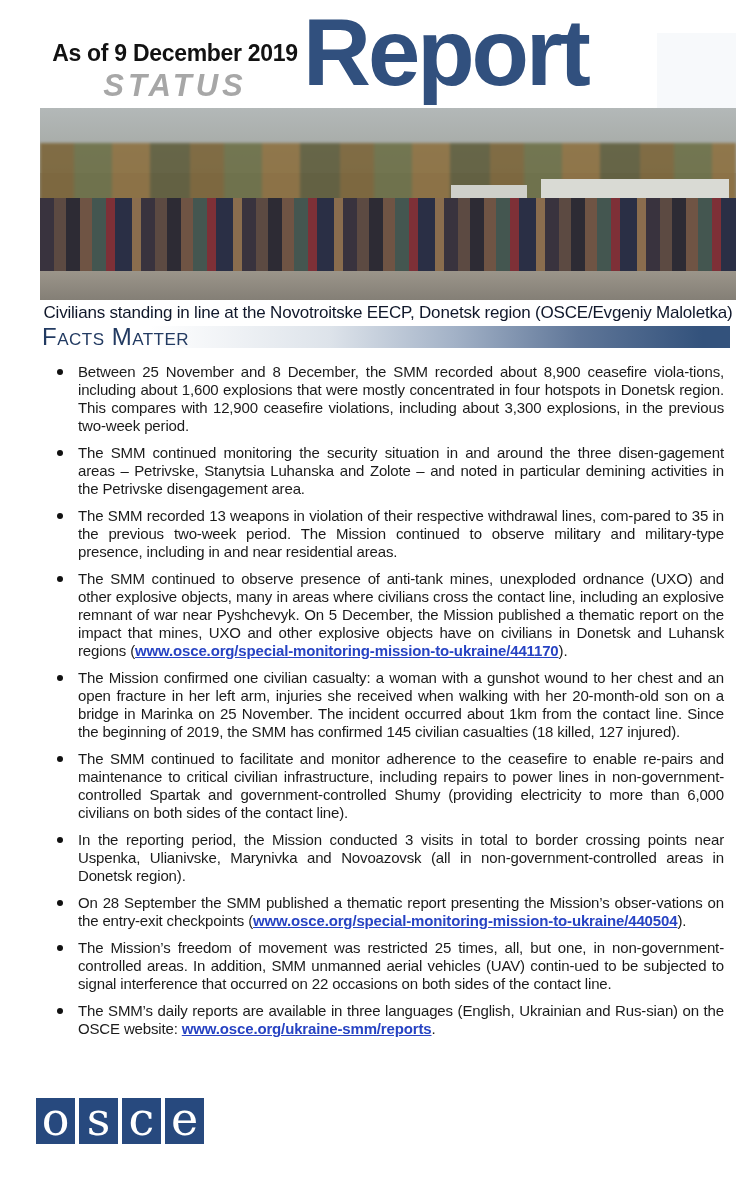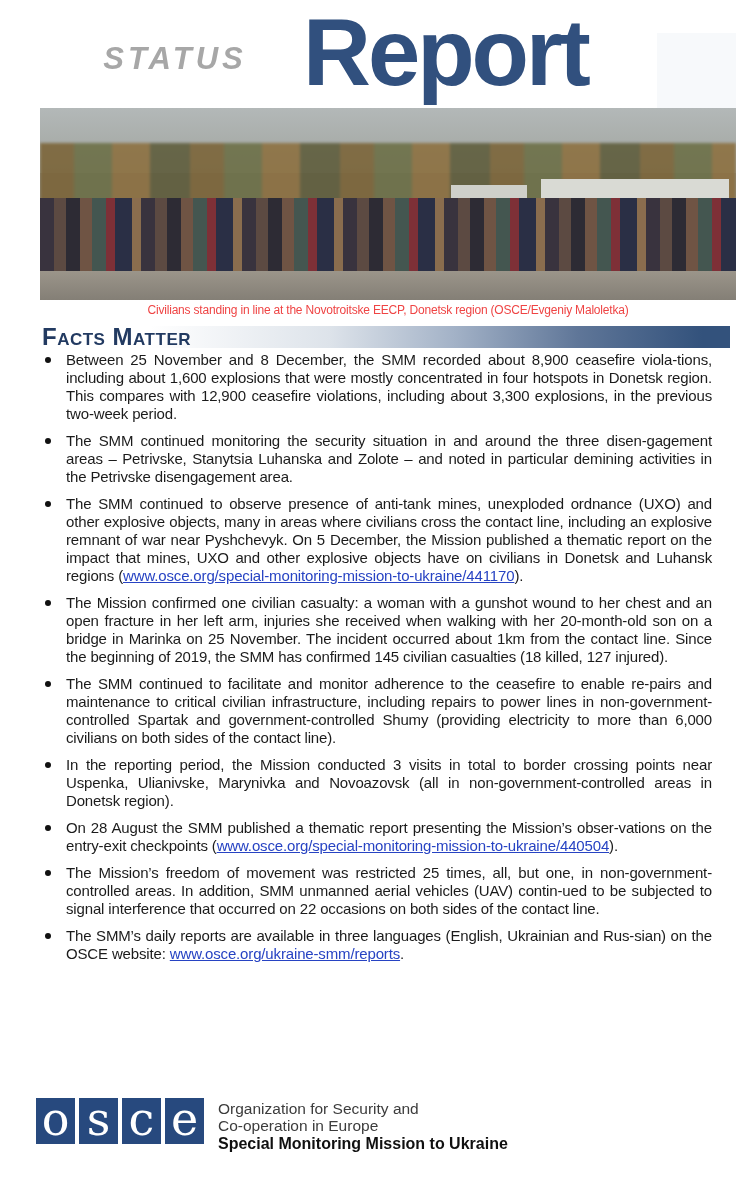--- a/index.html
+++ b/index.html
@@ -23,62 +23,63 @@
   .photo .trees{position:absolute;left:0;top:18%;width:100%;height:40%;filter:blur(1.5px);
     background:repeating-linear-gradient(90deg,#7a6234 0 34px,#6a6d43 34px 72px,#8c6e3c 72px 110px,#5c5a38 110px 150px);
     opacity:.85;}
   .photo .container-white{position:absolute;right:1%;top:37%;width:27%;height:20%;background:#d9dad4;box-shadow:0 1px 0 #77756d;}
   .photo .container-white2{position:absolute;right:30%;top:40%;width:11%;height:15%;background:#cfd0ca;}
   .photo .crowd{position:absolute;left:0;top:47%;width:100%;height:40%;filter:blur(.7px);
     background:repeating-linear-gradient(90deg,#39333e 0 14px,#5c4a42 14px 26px,#2d2b34 26px 40px,#6f5444 40px 52px,#445650 52px 66px,#7e3037 66px 75px,#2a2f45 75px 92px,#8a6d4e 92px 101px);}
   .photo .ground{position:absolute;left:0;bottom:0;width:100%;height:15%;background:linear-gradient(#9b958a,#847f76);}
   .photo-caption{
     position:absolute;left:40px;top:303px;width:696px;text-align:center;
-    font-size:12px;color:#ef4444;letter-spacing:-0.2px;
+    font-size:17px;color:#0f172a;letter-spacing:-0.2px;
   }
   
   .section-bar{
     position:absolute;left:40px;top:326px;width:690px;height:22px;
     background:linear-gradient(90deg,#ffffff 0%,#ffffff 16%,#dde3ea 42%,#a3b2c7 60%,#5f7698 78%,var(--bar-navy) 96%);
   }
   .section-title{
-    position:absolute;left:2px;top:0;line-height:22px;font-size:24px;font-weight:bold;
+    position:absolute;left:2px;top:0;line-height:22px;font-size:24px;font-weight:normal;
     font-variant:small-caps;color:#223a61;letter-spacing:0.5px;white-space:nowrap;
   }
   
   .facts-list{
-    position:absolute;left:40px;top:351px;width:672px;margin:0;padding:0;list-style:none;
+    position:absolute;left:40px;top:351px;width:672px;margin:12px;padding:0;list-style:none;
   }
   .facts-list li{
     position:relative;margin:0 0 9px 0;padding-left:26px;
     font-size:15px;line-height:18px;letter-spacing:-0.15px;
     text-align:justify;color:#1b1b1b;
   }
   .facts-list li::before{
     content:"";position:absolute;left:5px;top:6px;width:6px;height:6px;border-radius:50%;background:#111;
   }
-  .facts-list a{color:var(--link-blue);text-decoration:underline;}
+  .facts-list a{color:var(--link-blue);text-decoration:underline;font-weight:bold;}
   
   .footer{position:absolute;left:36px;top:1098px;display:flex;align-items:flex-start;}
   .logo{display:flex;}
   .logo .sq{
     width:39px;height:46px;margin-right:4px;background:var(--logo-blue);
     color:#ffffff;font-family:"DejaVu Serif","Liberation Serif",serif;
     font-size:46px;line-height:42px;text-align:center;
   }
   .org-text{margin-left:10px;padding-top:2px;}
   .org-line{font-size:15.5px;line-height:17px;color:#3c3c3c;}
   .org-line-bold{font-size:16px;line-height:19px;font-weight:bold;color:#101010;}
 </style>
 </head>
 <body style="--accent: #31507e; --status-gray: #a7a7a7; --bar-navy: #33527c; --link-blue: #2743c3; --logo-blue: #27497e;">
 
 <div class="header-accent-panel"></div>
 
 <div class="header-left">
+  <div class="date-line">As of 9 December 2019</div>
   <div class="status-line">STATUS</div>
 </div>
 
 <div class="report-title">Report</div>
 
 <div class="photo">
   <div class="sky"></div>
   <div class="trees"></div>
   <div class="container-white"></div>
   <div class="container-white2"></div>
@@ -88,34 +89,30 @@
 
 <div class="photo-caption">Civilians standing in line at the Novotroitske EECP, Donetsk region (OSCE/Evgeniy Maloletka)</div>
 
 <div class="section-bar">
   <div class="section-title">Facts Matter</div>
 </div>
 
 <ul class="facts-list">
     <li><span>Between 25 November and 8 December, the SMM recorded about 8,900 ceasefire viola-tions, including about 1,600 explosions that were mostly concentrated in four hotspots in Donetsk region. This compares with 12,900 ceasefire violations, including about 3,300 explosions, in the previous two-week period.</span></li>
     <li><span>The SMM continued monitoring the security situation in and around the three disen-gagement areas – Petrivske, Stanytsia Luhanska and Zolote – and noted in particular demining activities in the Petrivske disengagement area.</span></li>
+    <li><span>The SMM recorded 13 weapons in violation of their respective withdrawal lines, com-pared to 35 in the previous two-week period. The Mission continued to observe military and military-type presence, including in and near residential areas.</span></li>
     <li><span>The SMM continued to observe presence of anti-tank mines, unexploded ordnance (UXO) and other explosive objects, many in areas where civilians cross the contact line, including an explosive remnant of war near Pyshchevyk. On 5 December, the Mission published a thematic report on the impact that mines, UXO and other explosive objects have on civilians in Donetsk and Luhansk regions (</span><a href="#">www.osce.org/special-monitoring-mission-to-ukraine/441170</a><span>).</span></li>
     <li><span>The Mission confirmed one civilian casualty: a woman with a gunshot wound to her chest and an open fracture in her left arm, injuries she received when walking with her 20-month-old son on a bridge in Marinka on 25 November. The incident occurred about 1km from the contact line. Since the beginning of 2019, the SMM has confirmed 145 civilian casualties (18 killed, 127 injured).</span></li>
     <li><span>The SMM continued to facilitate and monitor adherence to the ceasefire to enable re-pairs and maintenance to critical civilian infrastructure, including repairs to power lines in non-government-controlled Spartak and government-controlled Shumy (providing electricity to more than 6,000 civilians on both sides of the contact line).</span></li>
     <li><span>In the reporting period, the Mission conducted 3 visits in total to border crossing points near Uspenka, Ulianivske, Marynivka and Novoazovsk (all in non-government-controlled areas in Donetsk region).</span></li>
-    <li><span>On 28 August the SMM published a thematic report presenting the Mission’s obser-vations on the entry-exit checkpoints (</span><a href="#">www.osce.org/special-monitoring-mission-to-ukraine/440504</a><span>).</span></li>
+    <li><span>On 28 September the SMM published a thematic report presenting the Mission’s obser-vations on the entry-exit checkpoints (</span><a href="#">www.osce.org/special-monitoring-mission-to-ukraine/440504</a><span>).</span></li>
     <li><span>The Mission’s freedom of movement was restricted 25 times, all, but one, in non-government-controlled areas. In addition, SMM unmanned aerial vehicles (UAV) contin-ued to be subjected to signal interference that occurred on 22 occasions on both sides of the contact line.</span></li>
     <li><span>The SMM’s daily reports are available in three languages (English, Ukrainian and Rus-sian) on the OSCE website: </span><a href="#">www.osce.org/ukraine-smm/reports</a><span>.</span></li>
   </ul>
 
 <div class="footer">
   <div class="logo">
     <div class="sq">o</div>
     <div class="sq">s</div>
     <div class="sq">c</div>
     <div class="sq">e</div>
   </div>
-  <div class="org-text">
-    <div class="org-line">Organization for Security and</div>
-    <div class="org-line">Co-operation in Europe</div>
-    <div class="org-line-bold">Special Monitoring Mission to Ukraine</div>
-  </div>
 </div>
 
 </body></html>

